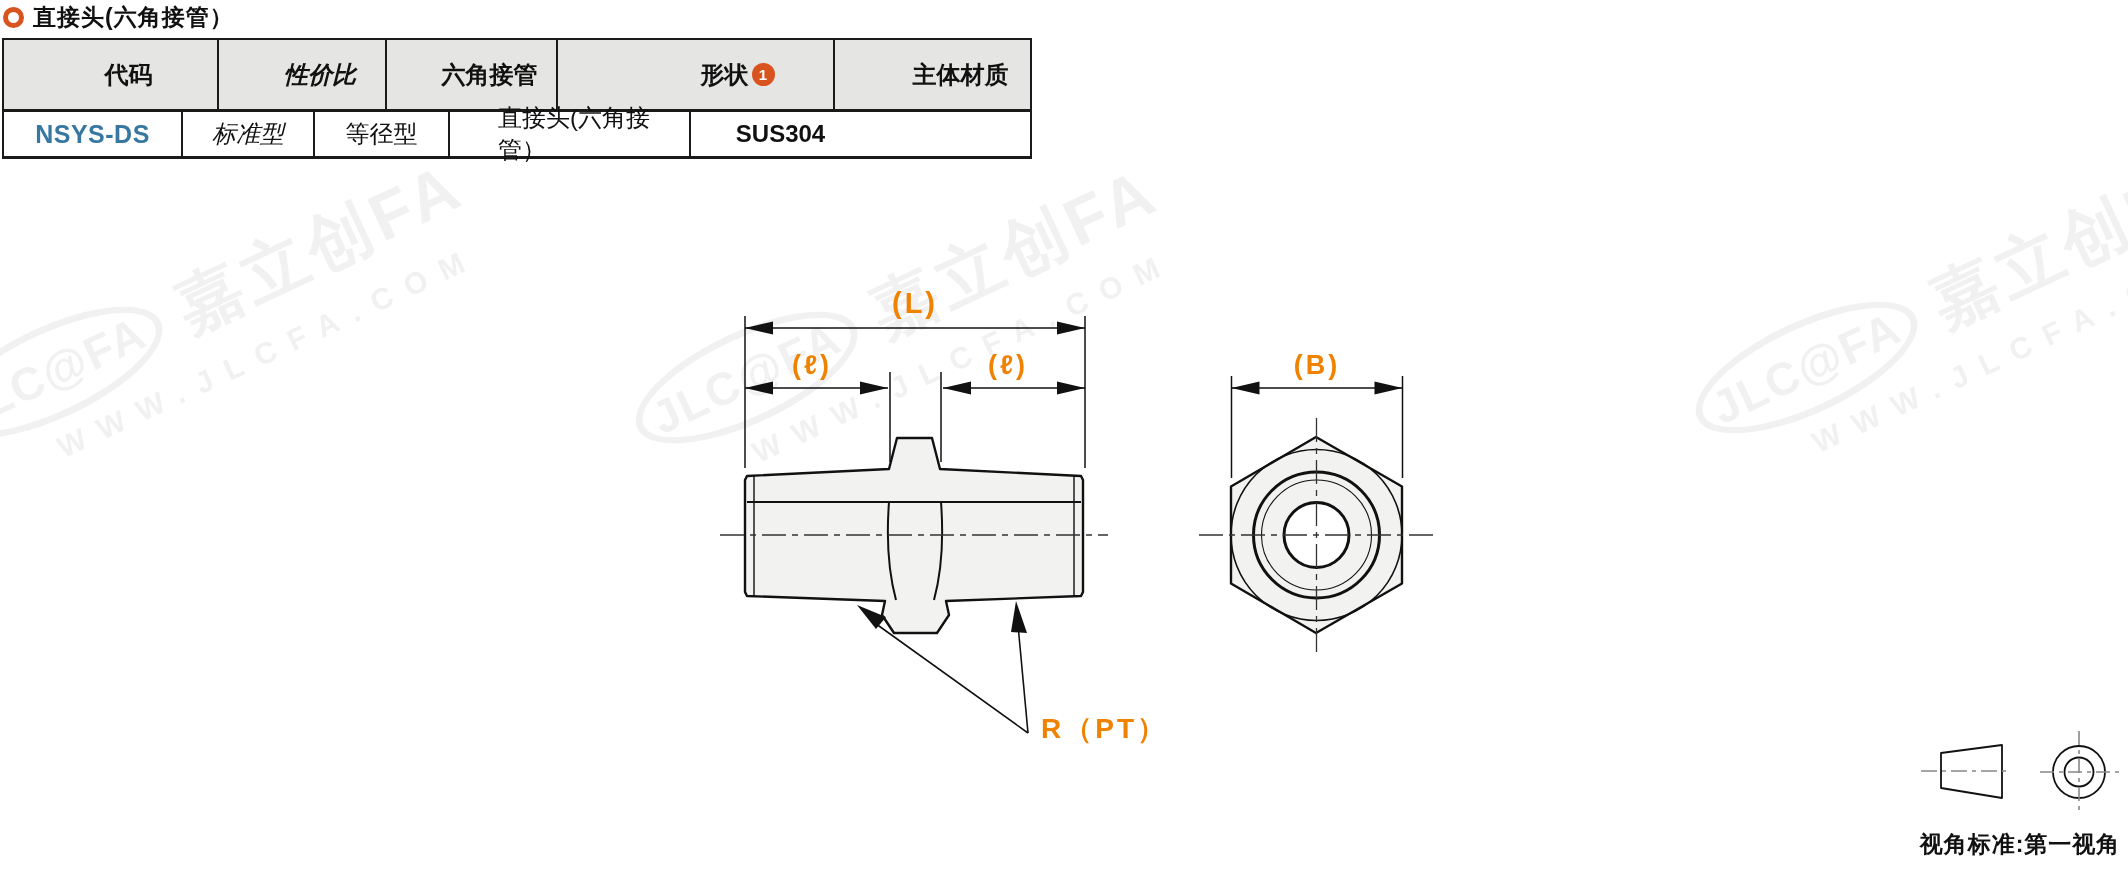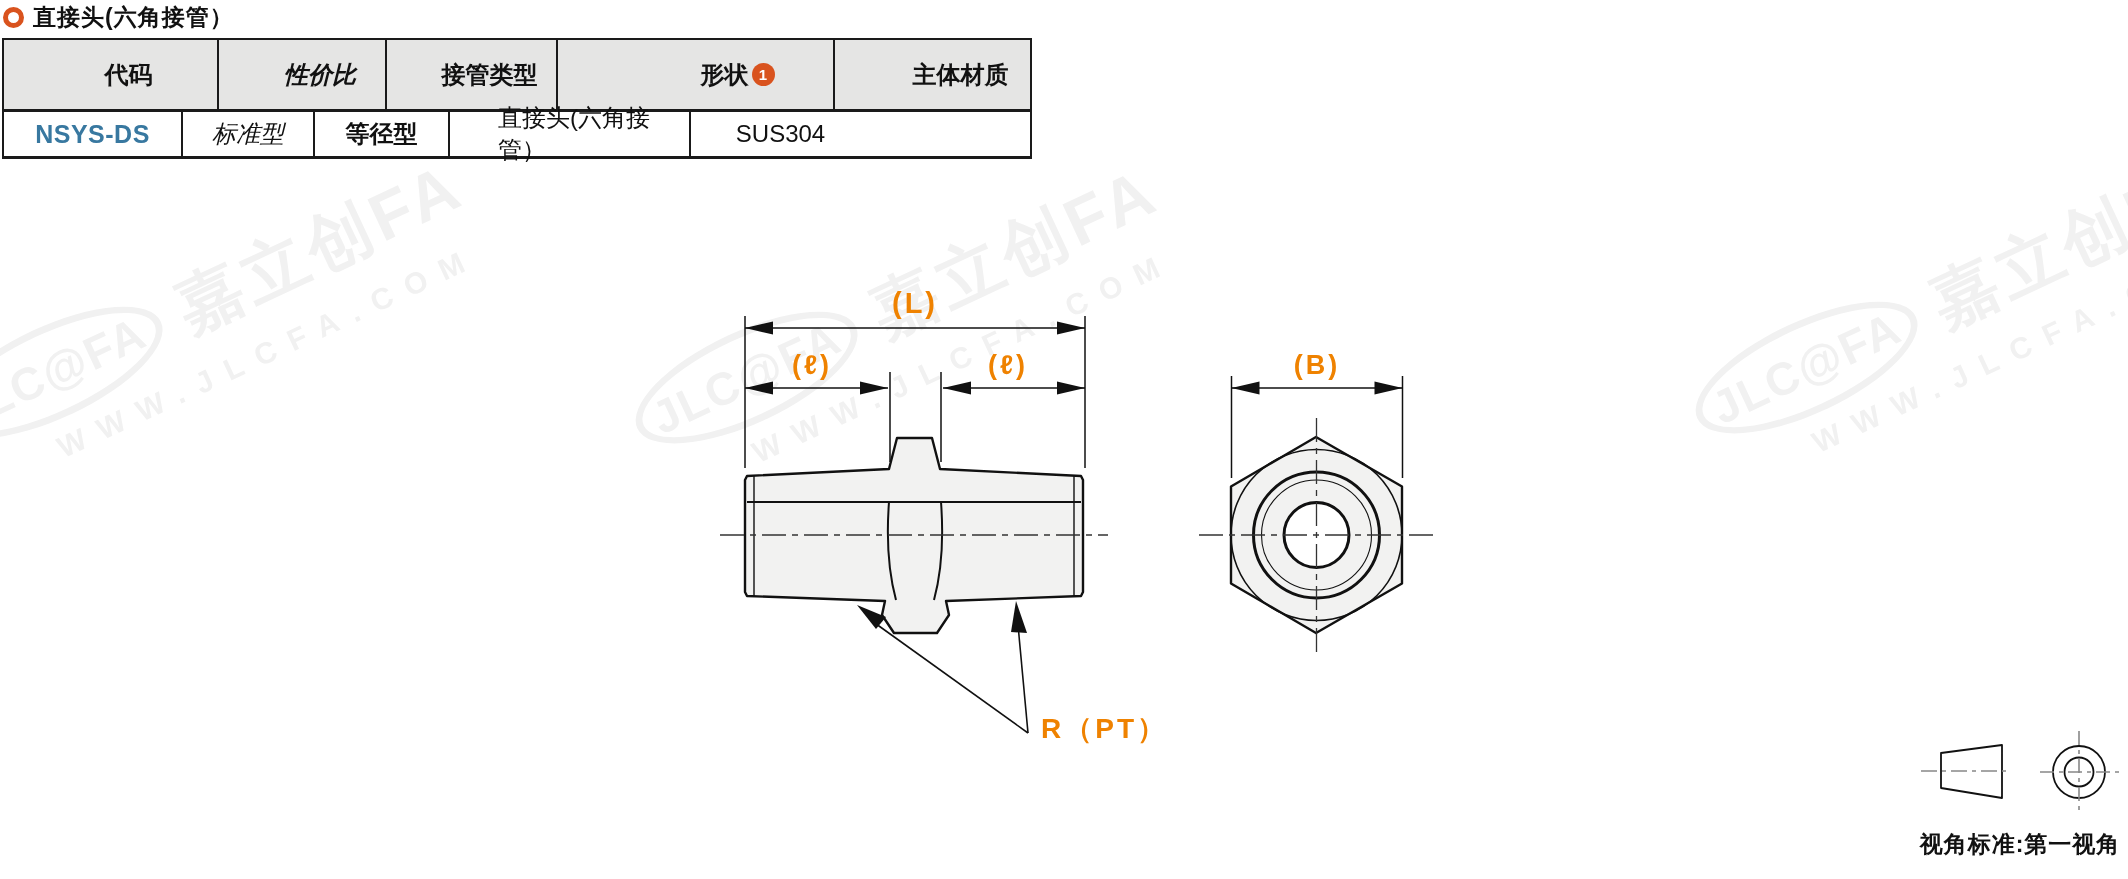--- a/index.html
+++ b/index.html
@@ -19,21 +19,21 @@
   .title-text { font-size:23px; font-weight:bold; color:#111; letter-spacing:1px; }
 
   
   .parts-table { position:absolute; left:2px; top:38px; z-index:3; border:2px solid #1a1a1a; border-top-width:2.5px; border-bottom-width:3px; background:#fff; }
   .t-row { display:flex; }
   .t-row.head { background:#e5e5e4; border-bottom:3.5px solid #1a1a1a; }
   .t-cell { display:flex; align-items:center; justify-content:center; border-right:2px solid #1a1a1a; font-size:24px; color:#111; }
   .t-cell:last-child { border-right:none;padding-left:20px; }
   .t-row.head .t-cell { height:69px; font-weight:bold;margin-left:36px; }
   .t-row.body .t-cell { height:44px; }
-  .w-code { width:179px; } .w-cost { width:132px;font-style:italic; } .w-pipe { width:135px;font-weight:bold; } .w-shape { width:241px;padding-left:48px; } .w-mat { width:159px; }
+  .w-code { width:179px; } .w-cost { width:132px;font-style:italic; } .w-pipe { width:135px; } .w-shape { width:241px;padding-left:48px; } .w-mat { width:159px;font-weight:bold; }
   .code-link { color:#3878a0; font-weight:bold; font-size:25px; letter-spacing:0.5px;text-align:right; }
   .badge { display:inline-flex; align-items:center; justify-content:center; width:23px; height:23px; margin-left:3px; border-radius:50%; background:#d9531e; color:#fff; font-size:15px; font-weight:bold; }
 
   
   svg.drawing { position:absolute; left:0; top:0; z-index:2; }
   svg.drawing text { font-family:"Liberation Sans","DejaVu Sans",sans-serif; }
   .dim-label { fill:#ef8200; font-size:27px; font-weight:bold; letter-spacing:3px; }
   .caption-text { fill:#111; font-size:23px; font-weight:bold; letter-spacing:1px; }
 </style>
 </head>
@@ -70,21 +70,21 @@
 
   <div class="parts-table">
     <div class="t-row head">
       <div class="t-cell w-code">
           <span>代码</span>
         </div>
       <div class="t-cell w-cost">
           <span>性价比</span>
         </div>
       <div class="t-cell w-pipe">
-          <span>接管类型</span>
+          <span>六角接管</span>
         </div>
       <div class="t-cell w-shape">
         <span>形状</span>
         <span class="badge">1</span>
       </div>
       <div class="t-cell w-mat">
           <span>主体材质</span>
         </div>
     </div>
     <div class="t-row body">

